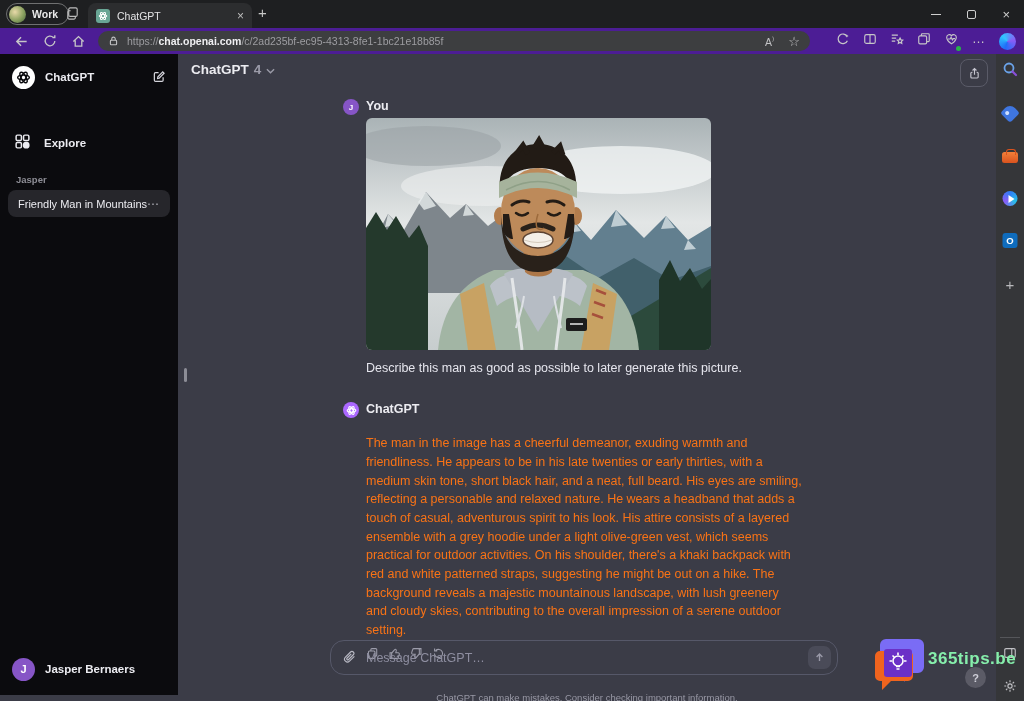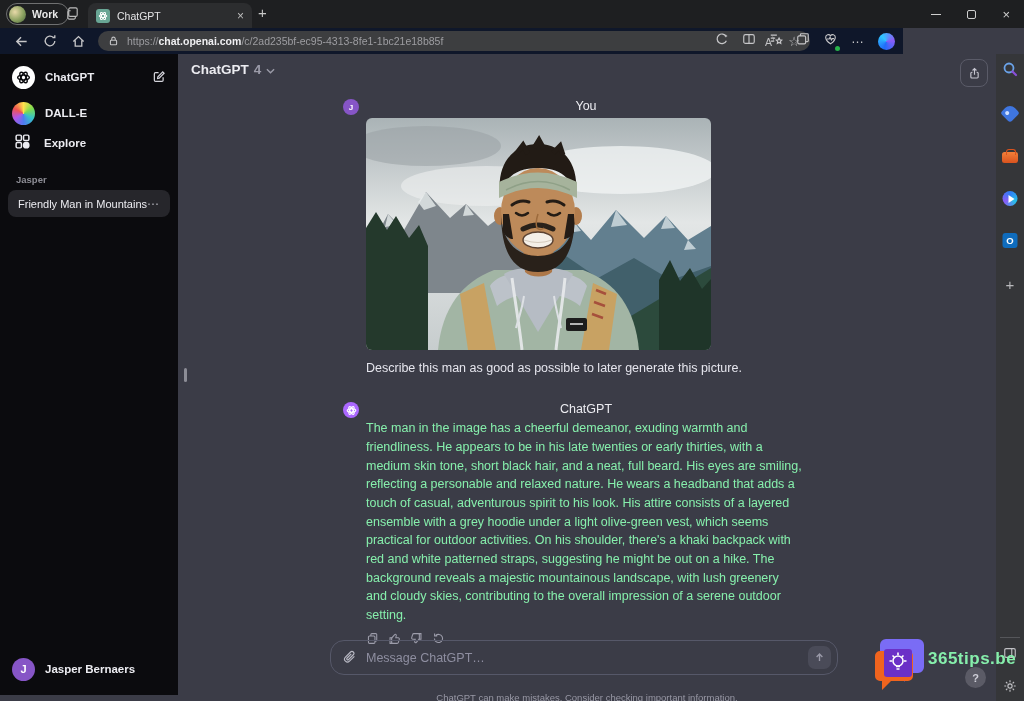--- a/index.html
+++ b/index.html
@@ -16,21 +16,21 @@
   .tab { position:absolute; left:88px; top:3px; width:164px; height:25px; background:#2c2d2f; border-radius:8px 8px 0 0; display:flex; align-items:center; padding:0 8px; gap:7px; }
   .favicon { width:14px; height:14px; border-radius:3px; background:#69a695; display:flex; align-items:center; justify-content:center; flex:none; }
   .tab-title { color:#e4e4e6; font-size:10.5px; flex:1; white-space:nowrap; overflow:hidden; }
   .tab-close { color:#bdbdbd; font-size:12px; cursor:default; }
   .newtab { position:absolute; left:258px; top:4px; color:#c7c7c7; font-size:15px; }
   .win-controls { position:absolute; right:6px; top:0; height:28px; display:flex; align-items:center; gap:26px; padding-right:8px; }
   .win-min { width:10px; height:1px; background:#cfcfcf; }
   .win-max { width:9px; height:9px; border:1px solid #cfcfcf; border-radius:2px; }
   .win-close { color:#cfcfcf; font-size:13px; line-height:1; }
 
-  .toolbar { position:absolute; left:0; top:28px; width:903px; height:26px; background:#0f172a; display:flex; align-items:center; }
+  .toolbar { position:absolute; left:0; top:28px; width:1024px; height:26px; background:#4c1d95; display:flex; align-items:center; }
   .nav-icon { color:#c6c6c8; margin-left:14px; display:flex; }
   .url-pill { position:absolute; left:98px; top:3px; width:712px; height:20px; background:#3d3e40; border-radius:11px; display:flex; align-items:center; padding:0 10px; }
   .lock-icon { color:#c2c2c4; display:flex; }
   .url-text { margin-left:8px; font-size:10.5px; color:#9d9da1; white-space:nowrap; overflow:hidden; flex:1; }
   .url-text b { color:#efeff1; font-weight:bold; }
   .pill-right { display:flex; align-items:center; gap:14px; color:#c2c2c4; font-size:11px; }
   .tb-right { position:absolute; right:0; top:0; height:26px; display:flex; align-items:center; gap:13px; padding-right:8px; color:#c6c6c8; }
   .copilot-icon { width:17px; height:17px; border-radius:50%; background:conic-gradient(from 200deg,#1f6cf9,#30c6ff,#8a5cf6,#1f6cf9); }
   .essentials { position:relative; }
   .essentials .dot { position:absolute; right:-2px; bottom:-1px; width:5px; height:5px; border-radius:50%; background:#27b34a; }
@@ -58,25 +58,25 @@
   .model-name { font-size:13.5px; font-weight:bold; color:#ececf1; }
   .model-ver { font-size:13.5px; font-weight:bold; color:#9b9ba8; }
   .chev { color:#9b9ba8; display:flex; margin-top:2px; }
   .share-btn { position:absolute; right:8px; top:5px; width:28px; height:28px; border:1px solid #5a5b68; border-radius:8px; color:#c6c6d0; display:flex; align-items:center; justify-content:center; }
 
   .messages { position:absolute; left:158px; top:44px; width:470px; }
   .msg { position:relative; padding-left:30px; }
   .msg-avatar { position:absolute; left:7px; top:1px; width:15px; height:15px; border-radius:50%; display:flex; align-items:center; justify-content:center; }
   .avatar-user { background:#8655c6; color:#fff; font-size:8px; font-weight:bold; width:16px; height:16px; }
   .avatar-gpt { background:#ab68ff; color:#fff; width:16px; height:16px; }
-  .msg-role { font-size:12.5px; font-weight:normal; color:#ececf1; line-height:16px;text-align:center; }
+  .msg-role { font-size:12.5px; font-weight:bold; color:#ececf1; line-height:16px; }
   .photo { margin-top:4px; width:345px; height:232px; border-radius:6px; overflow:hidden; display:block; }
   .caption { margin-top:9px; font-size:12.5px; color:#e6e6ee; line-height:1.45; }
   .msg-gpt { margin-top:24px; }
-  .answer { margin-top:2px; font-size:12.5px; color:#86efac; line-height:18.7px; width:437px; }
+  .answer { margin-top:17px; font-size:12.5px; color:#f97316; line-height:18.7px; width:437px; }
   .actions { margin-top:7px; display:flex; gap:9px; color:#9d9dab; }
   .actions span { display:flex; }
 
   .composer { position:absolute; left:152px; top:586px; width:508px; height:35px; border:1px solid #565869; border-radius:14px; display:flex; align-items:center; padding:0 6px 0 12px; }
   .clip { color:#b9b9c4; display:flex; }
   .composer input { flex:1; background:transparent; border:none; outline:none; color:#ececf1; font-size:12.5px; margin-left:10px; font-family:"Liberation Sans",sans-serif; }
   .composer input::placeholder { color:#8e8ea0; }
   .send-btn { width:23px; height:23px; border-radius:7px; background:#4a4b58; color:#9a9aa8; display:flex; align-items:center; justify-content:center; }
   .footer-note { position:absolute; left:0; top:638px; width:818px; text-align:center; font-size:9.5px; color:#9898a5; }
   .help-btn { position:absolute; right:10px; bottom:13px; width:21px; height:21px; border-radius:50%; background:#5b5b66; color:#cfcfd8; font-size:11px; font-weight:bold; display:flex; align-items:center; justify-content:center; }
@@ -215,24 +215,20 @@
             <ellipse rx="6.2" ry="2.5" transform="rotate(120)"></ellipse>
           </svg>
       </span>
       <span class="sb-label">ChatGPT</span>
       <span class="sb-edit">
         <svg width="14" height="14" viewBox="0 0 16 16" fill="none" stroke="currentColor" stroke-width="1.4">
             <path d="M7.5 3H4a1.3 1.3 0 0 0-1.3 1.3v7.4A1.3 1.3 0 0 0 4 13h7.4a1.3 1.3 0 0 0 1.3-1.3V8.2"></path>
             <path d="M12.3 2.2l1.5 1.5L8.2 9.3 6.4 9.6l.3-1.8z"></path>
           </svg>
       </span>
-    </div>
-    <div class="sb-row" style="top:44px;">
-      <span class="dalle-circle"></span>
-      <span class="sb-label">DALL-E</span>
     </div>
     <div class="sb-row" style="top:74px;">
       <span class="explore-icon">
         <svg width="17" height="17" viewBox="0 0 16 16" fill="none" stroke="currentColor" stroke-width="1.4">
             <rect x="2" y="2" width="5" height="5" rx="1.2"></rect>
             <rect x="9" y="2" width="5" height="5" rx="1.2"></rect>
             <rect x="2" y="9" width="5" height="5" rx="1.2"></rect>
             <rect x="9" y="9" width="5" height="5" rx="2.5" fill="currentColor"></rect>
           </svg>
       </span>

